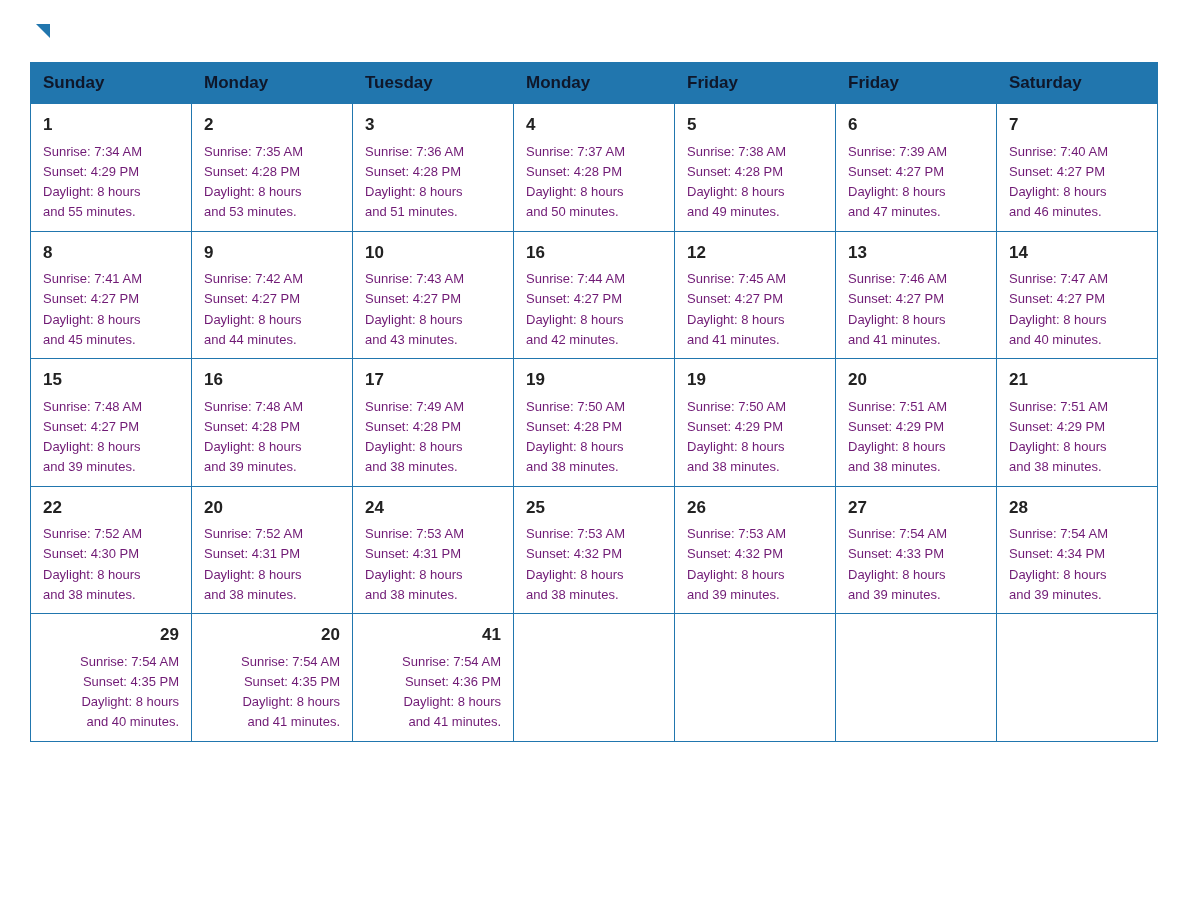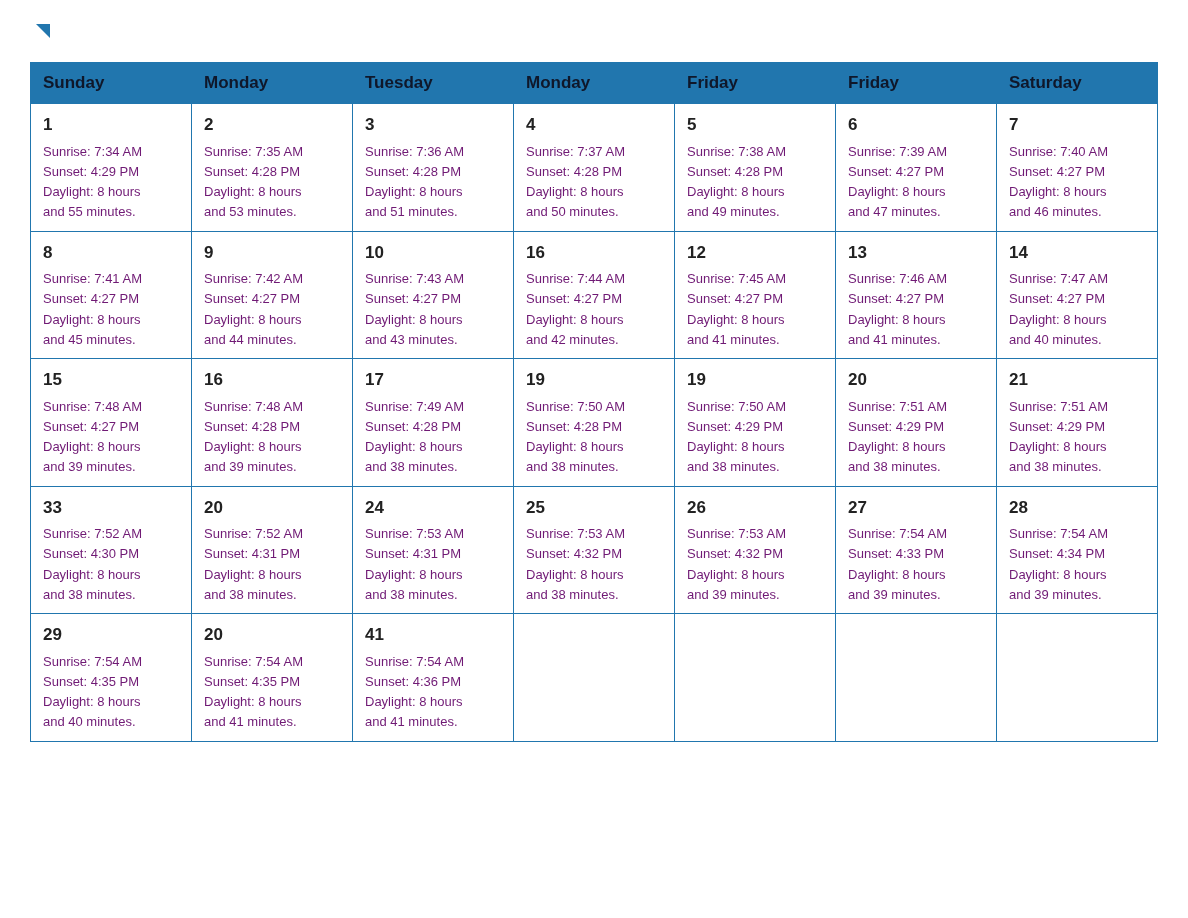--- a/index.html
+++ b/index.html
@@ -72,20 +72,21 @@
     .calendar td .day-info {
       font-size: 13px;
       color: #701a75;
       line-height: 1.55;
     }
     .calendar tr td {
       background: #fff;
     }
     .calendar tr:last-child td {
       min-height: 90px;
+      text-align: right;
     }
     .empty-cell {
       background: #fff;
     }
   </style>
 </head>
 <body>
 
 <div class="header">
   <div class="logo">
@@ -203,21 +204,21 @@
       <span class="day-num">20</span>
       <span class="day-info">Sunrise: 7:51 AM<br>Sunset: 4:29 PM<br>Daylight: 8 hours<br>and 38 minutes.</span>
     </td>
         <td>
       <span class="day-num">21</span>
       <span class="day-info">Sunrise: 7:51 AM<br>Sunset: 4:29 PM<br>Daylight: 8 hours<br>and 38 minutes.</span>
     </td>
       </tr>
       <tr>
         <td>
-      <span class="day-num">33</span>
+      <span class="day-num">22</span>
       <span class="day-info">Sunrise: 7:52 AM<br>Sunset: 4:30 PM<br>Daylight: 8 hours<br>and 38 minutes.</span>
     </td>
         <td>
       <span class="day-num">20</span>
       <span class="day-info">Sunrise: 7:52 AM<br>Sunset: 4:31 PM<br>Daylight: 8 hours<br>and 38 minutes.</span>
     </td>
         <td>
       <span class="day-num">24</span>
       <span class="day-info">Sunrise: 7:53 AM<br>Sunset: 4:31 PM<br>Daylight: 8 hours<br>and 38 minutes.</span>
     </td>

